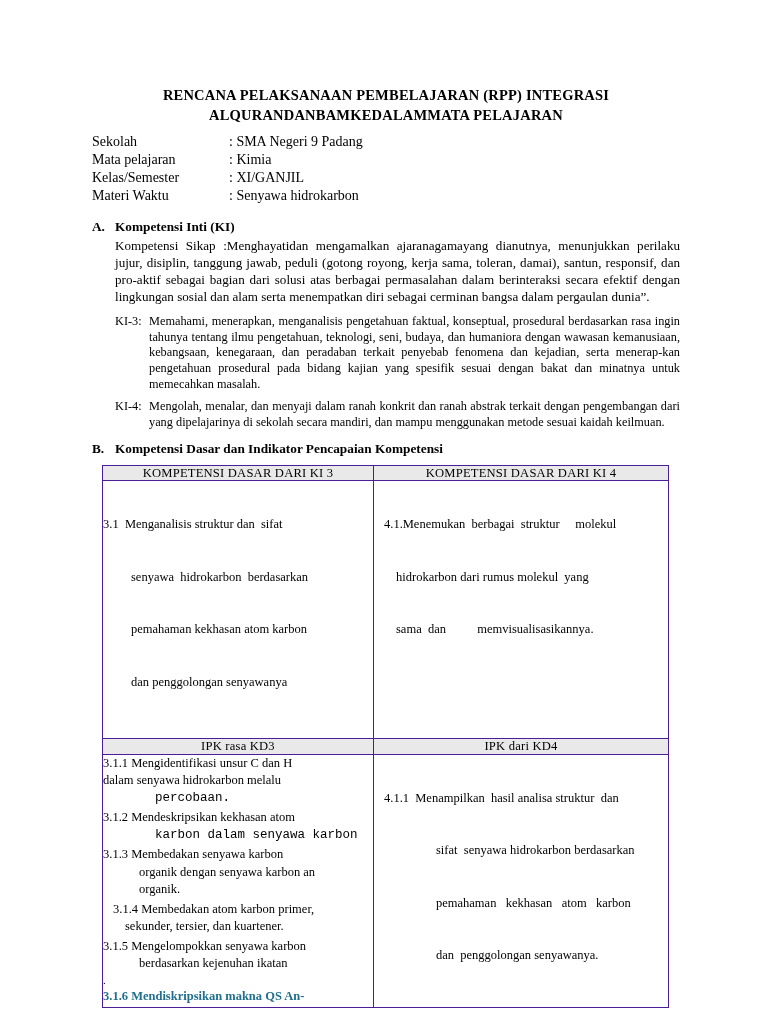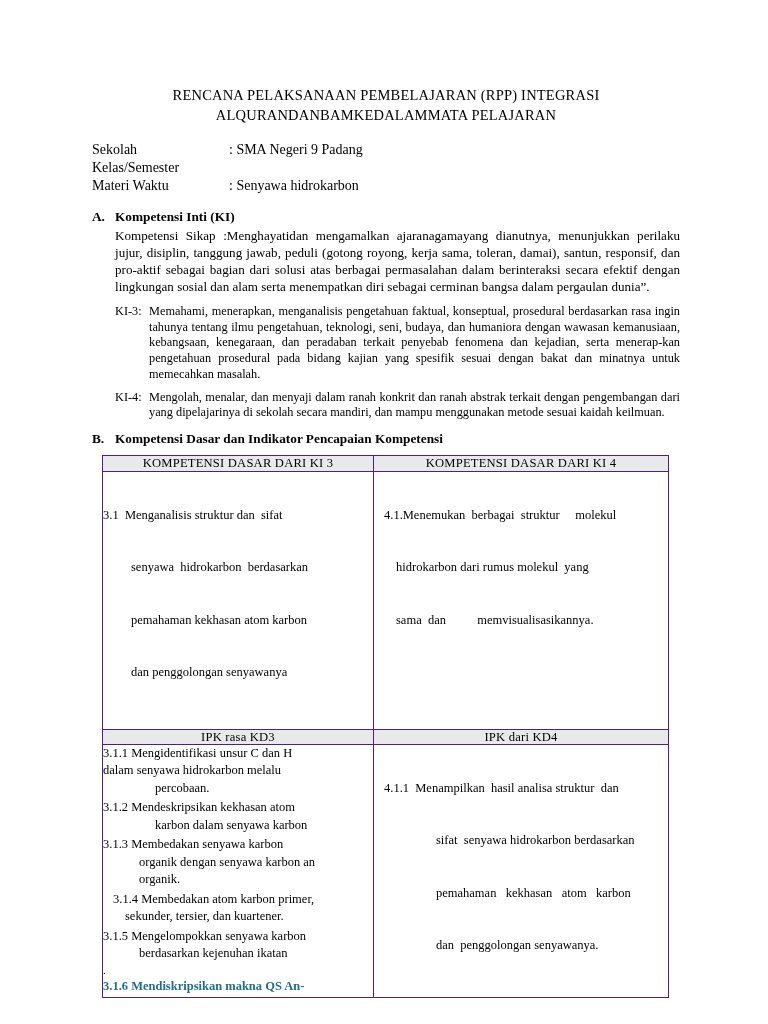--- a/index.html
+++ b/index.html
@@ -18,25 +18,25 @@
     position: relative;
     width: 768px;
     height: 1024px;
     box-sizing: border-box;
     padding: 86px 88px 0 92px;
   }
 
   
   .doc-title {
     text-align: center;
-    font-weight: normal;
+    font-weight: bold;
     font-size: 14.5px;
     line-height: 1.35;
     letter-spacing: 0.2px;
-    margin: 0 0 16px 0;
+    margin: 0 0 8px 0;
     padding: 0 12px;
   }
   .doc-title .line2 { display: block; }
 
   
   .identity {
     margin: 0 0 14px 0;
     font-size: 14px;
     line-height: 1.28;
   }
@@ -133,21 +133,21 @@
   td.cell.tall { padding-bottom: 12px; }
 
   .cl {
     margin: 0;
     white-space: pre-wrap;
   }
   .ln { display: block; }
   .ind1 { padding-left: 28px; }
   .ind3 { padding-left: 10px; }
   .ind4 { padding-left: 22px; }
-  .ind5 { padding-left: 52px; }
+  .ind5 { padding-left: 52px; font-family: Liberation Mono, monospace; }
   .ind6 { padding-left: 62px; }
   .ind7 { padding-left: 36px; }
 
   .item {
     margin: 0 0 2px 0;
   }
   .accent { color: #1f6e8c; font-weight: bold; }
   .dot-line { font-size: 11px; line-height: 1.0; height: 11px; }
 </style>
 </head>
@@ -159,21 +159,26 @@
     <span class="line1">RENCANA PELAKSANAAN PEMBELAJARAN  (RPP) INTEGRASI</span>
     <span class="line2">ALQURANDANBAMKEDALAMMATA PELAJARAN</span>
   </div>
 
   <div class="identity">
     <div class="id-row">
       <span class="id-label">Sekolah</span>
       <span class="id-value">: SMA Negeri 9 Padang</span>
     </div>
     <div class="id-row">
+      <span class="id-label">Mata pelajaran</span>
+      <span class="id-value">: Kimia</span>
+    </div>
+    <div class="id-row">
       <span class="id-label">Kelas/Semester</span>
+      <span class="id-value">: XI/GANJIL</span>
     </div>
     <div class="id-row">
       <span class="id-label">Materi Waktu</span>
       <span class="id-value">: Senyawa hidrokarbon</span>
     </div>
   </div>
 
   <div class="section">
     <div class="section-head">
       <span class="section-letter">A.</span>

